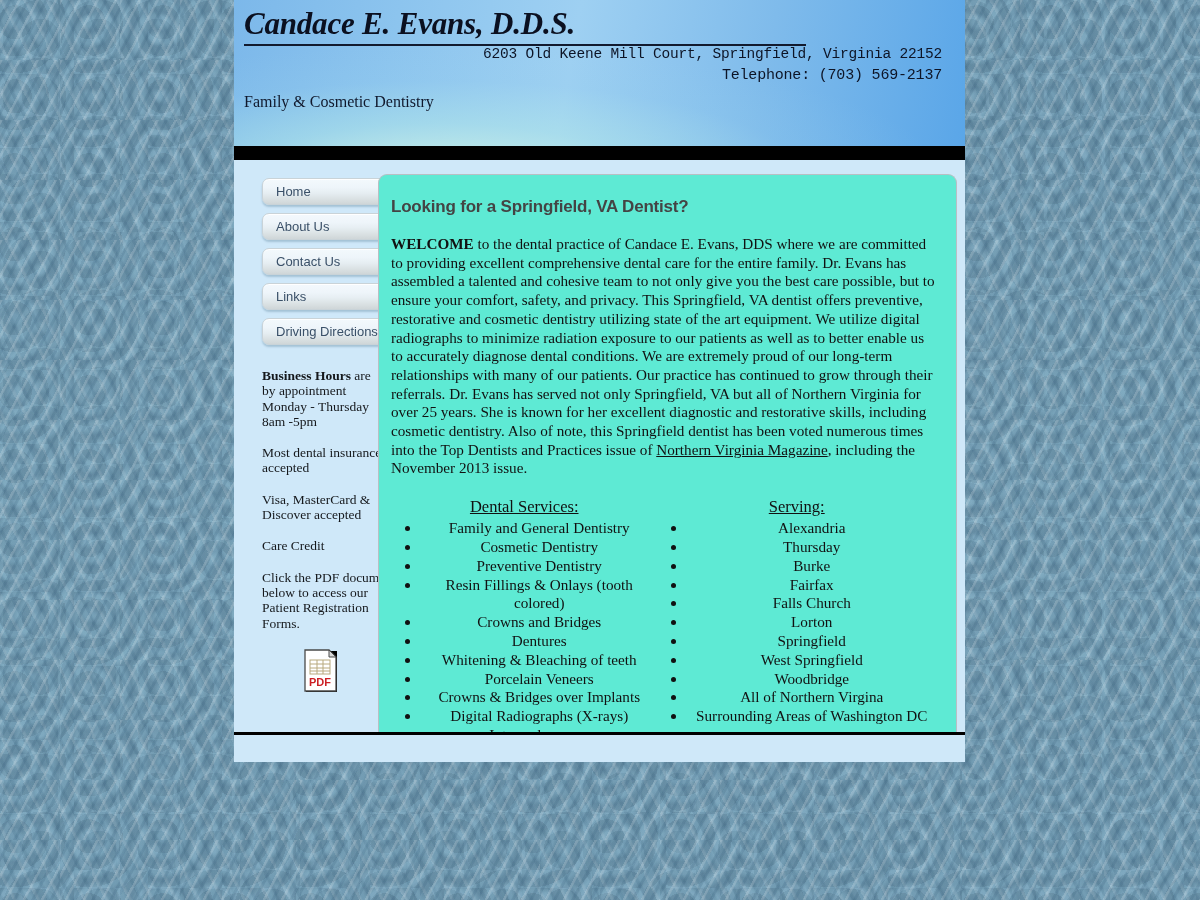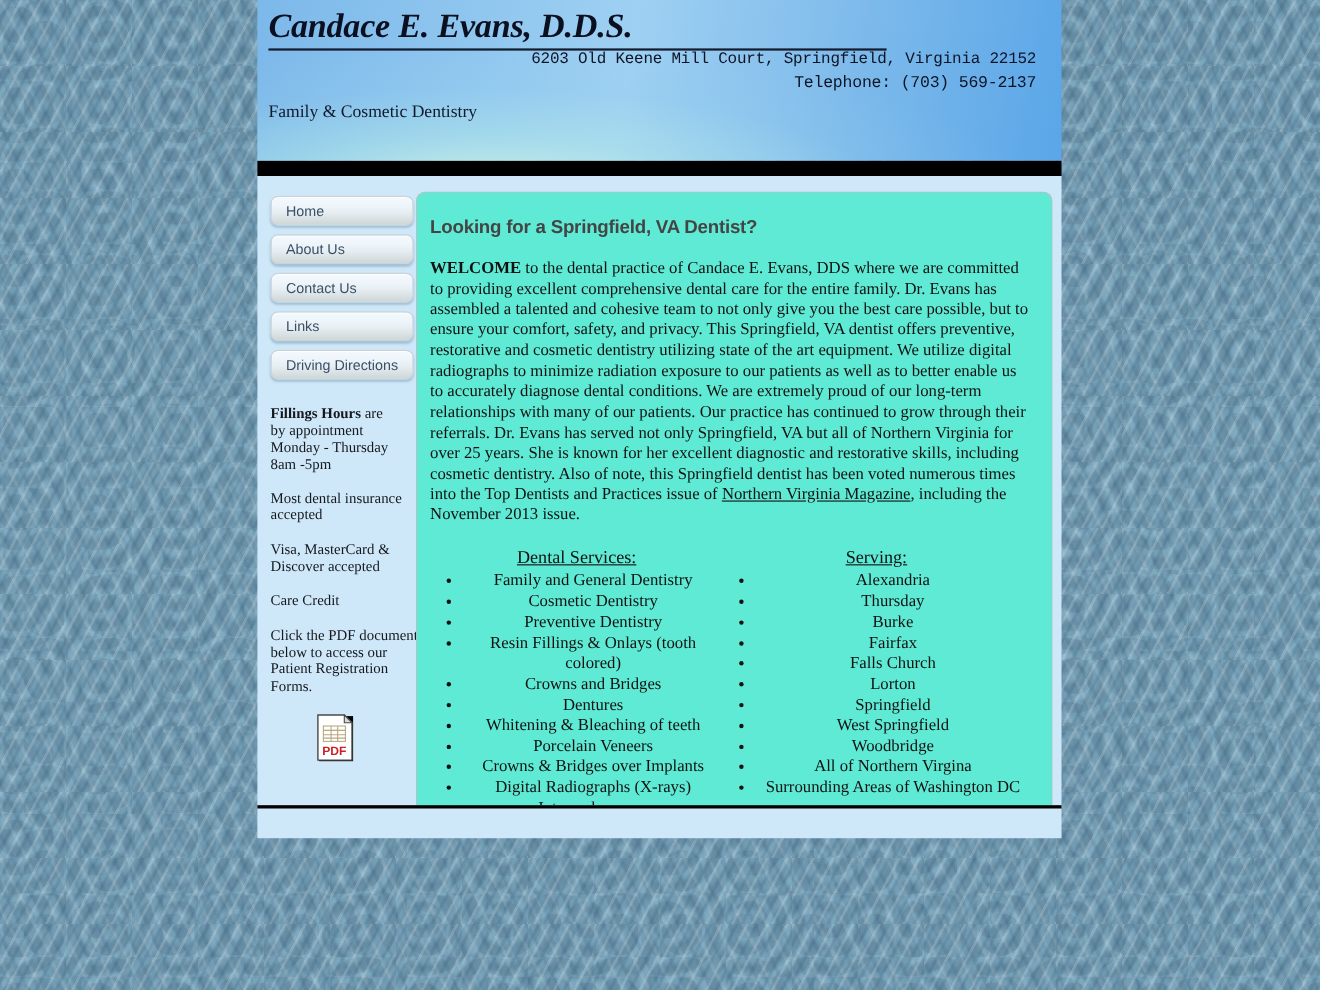--- a/index.html
+++ b/index.html
@@ -113,21 +113,21 @@
   #body-band {
     position: relative;
     height: 572px;
     background: #cfe8f9;
     padding-top: 14px;
   }
 
   
   #sidebar {
     position: absolute;
-    left: 0px; top: 14px;
+    left: 16px; top: 14px;
     width: 144px;
     bottom: 0;
     padding: 0 6px;
   }
   .nav-btn {
     position: relative;
     display: block;
     width: 130px;
     height: 27px;
     margin: 0 0 8px 6px;
@@ -259,21 +259,21 @@
 
       <div id="nav-list">
         <a class="nav-btn">Home</a>
         <a class="nav-btn">About Us</a>
         <a class="nav-btn">Contact Us</a>
         <a class="nav-btn">Links</a>
         <a class="nav-btn">Driving Directions</a>
       </div>
 
       <div class="side-text" id="hours-block">
-        <b>Fillings Hours</b><span> are</span><br>
+        <b>Business Hours</b><span> are</span><br>
         <span>by appointment</span><br>
         <span>Monday - Thursday</span><br>
         <span>8am -5pm</span>
       </div>
 
       <div class="side-text side-gap">Most dental insurance accepted</div>
 
       <div class="side-text side-gap">Visa, MasterCard &amp; Discover accepted</div>
 
       <div class="side-text side-gap">Care Credit</div>

